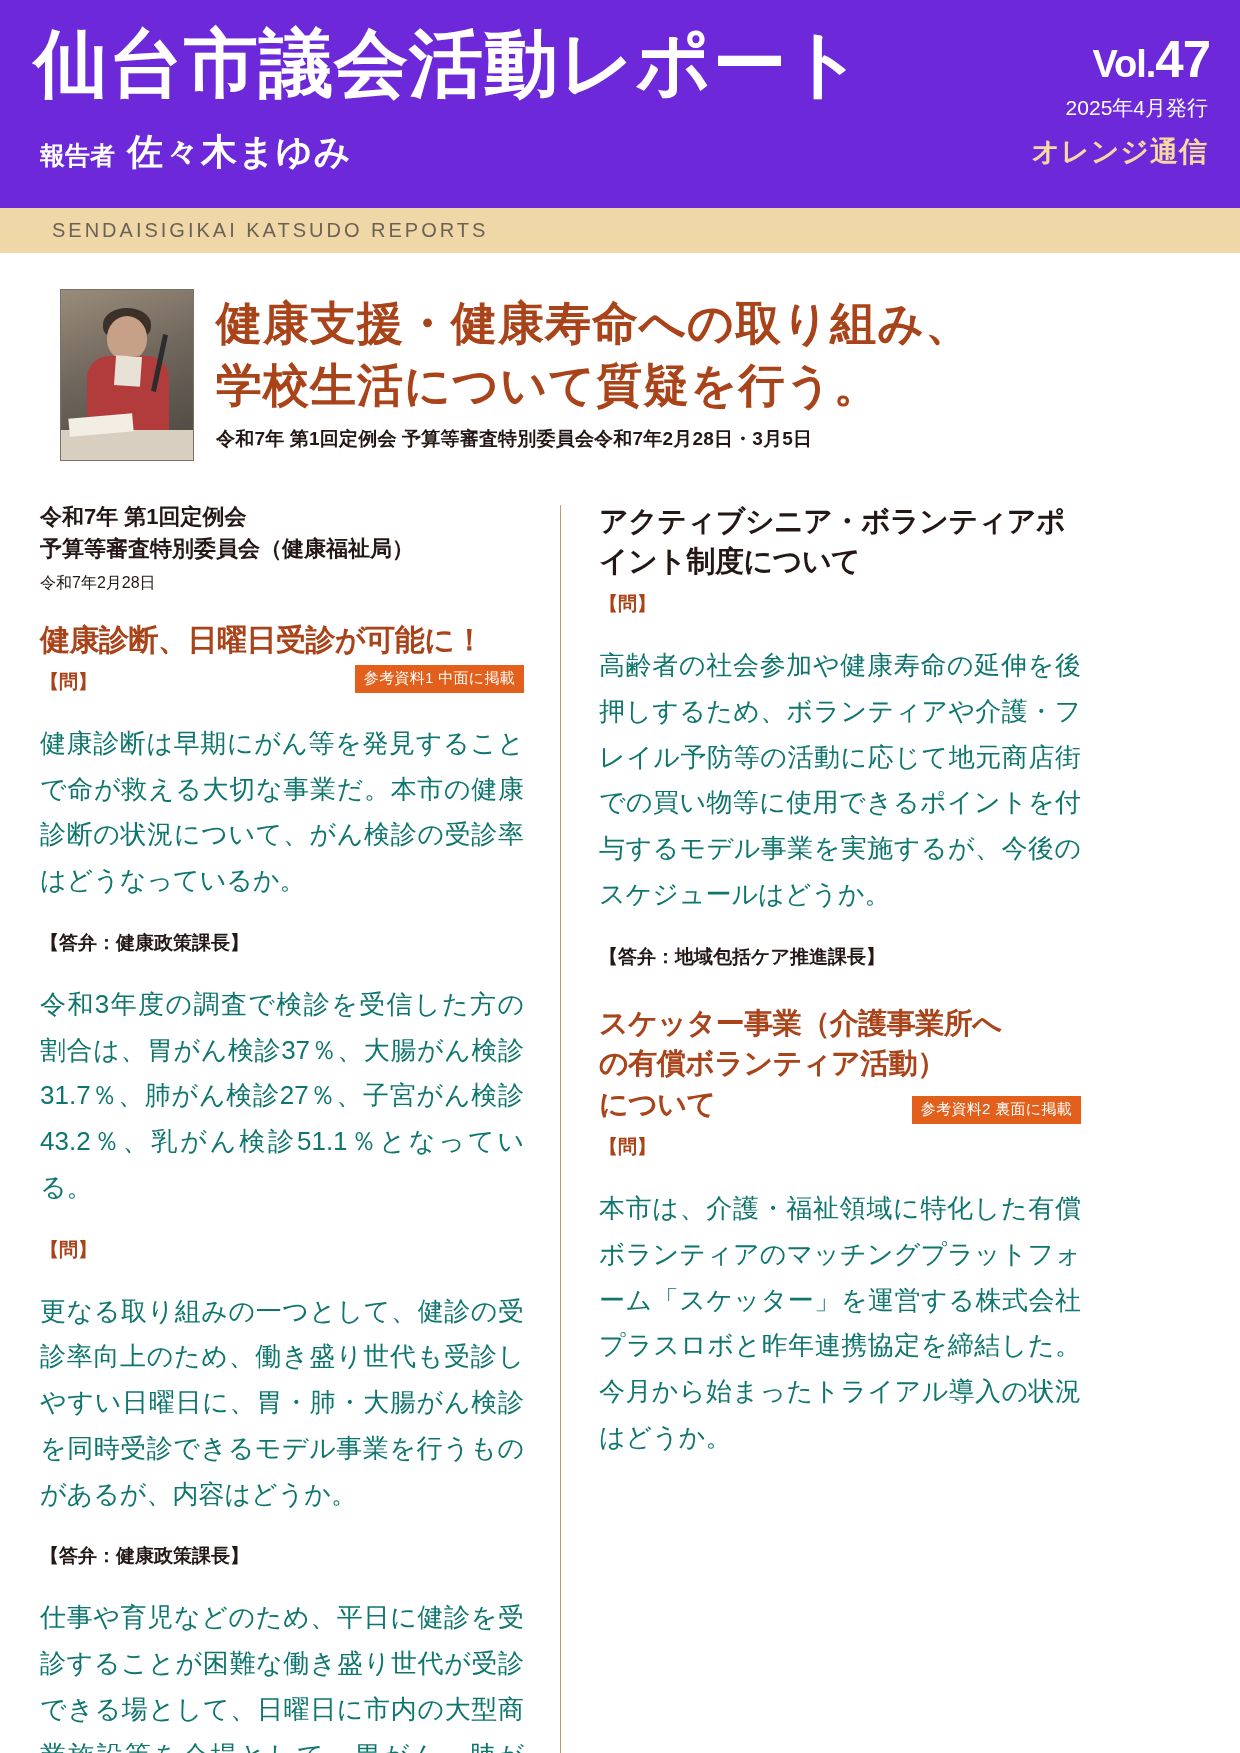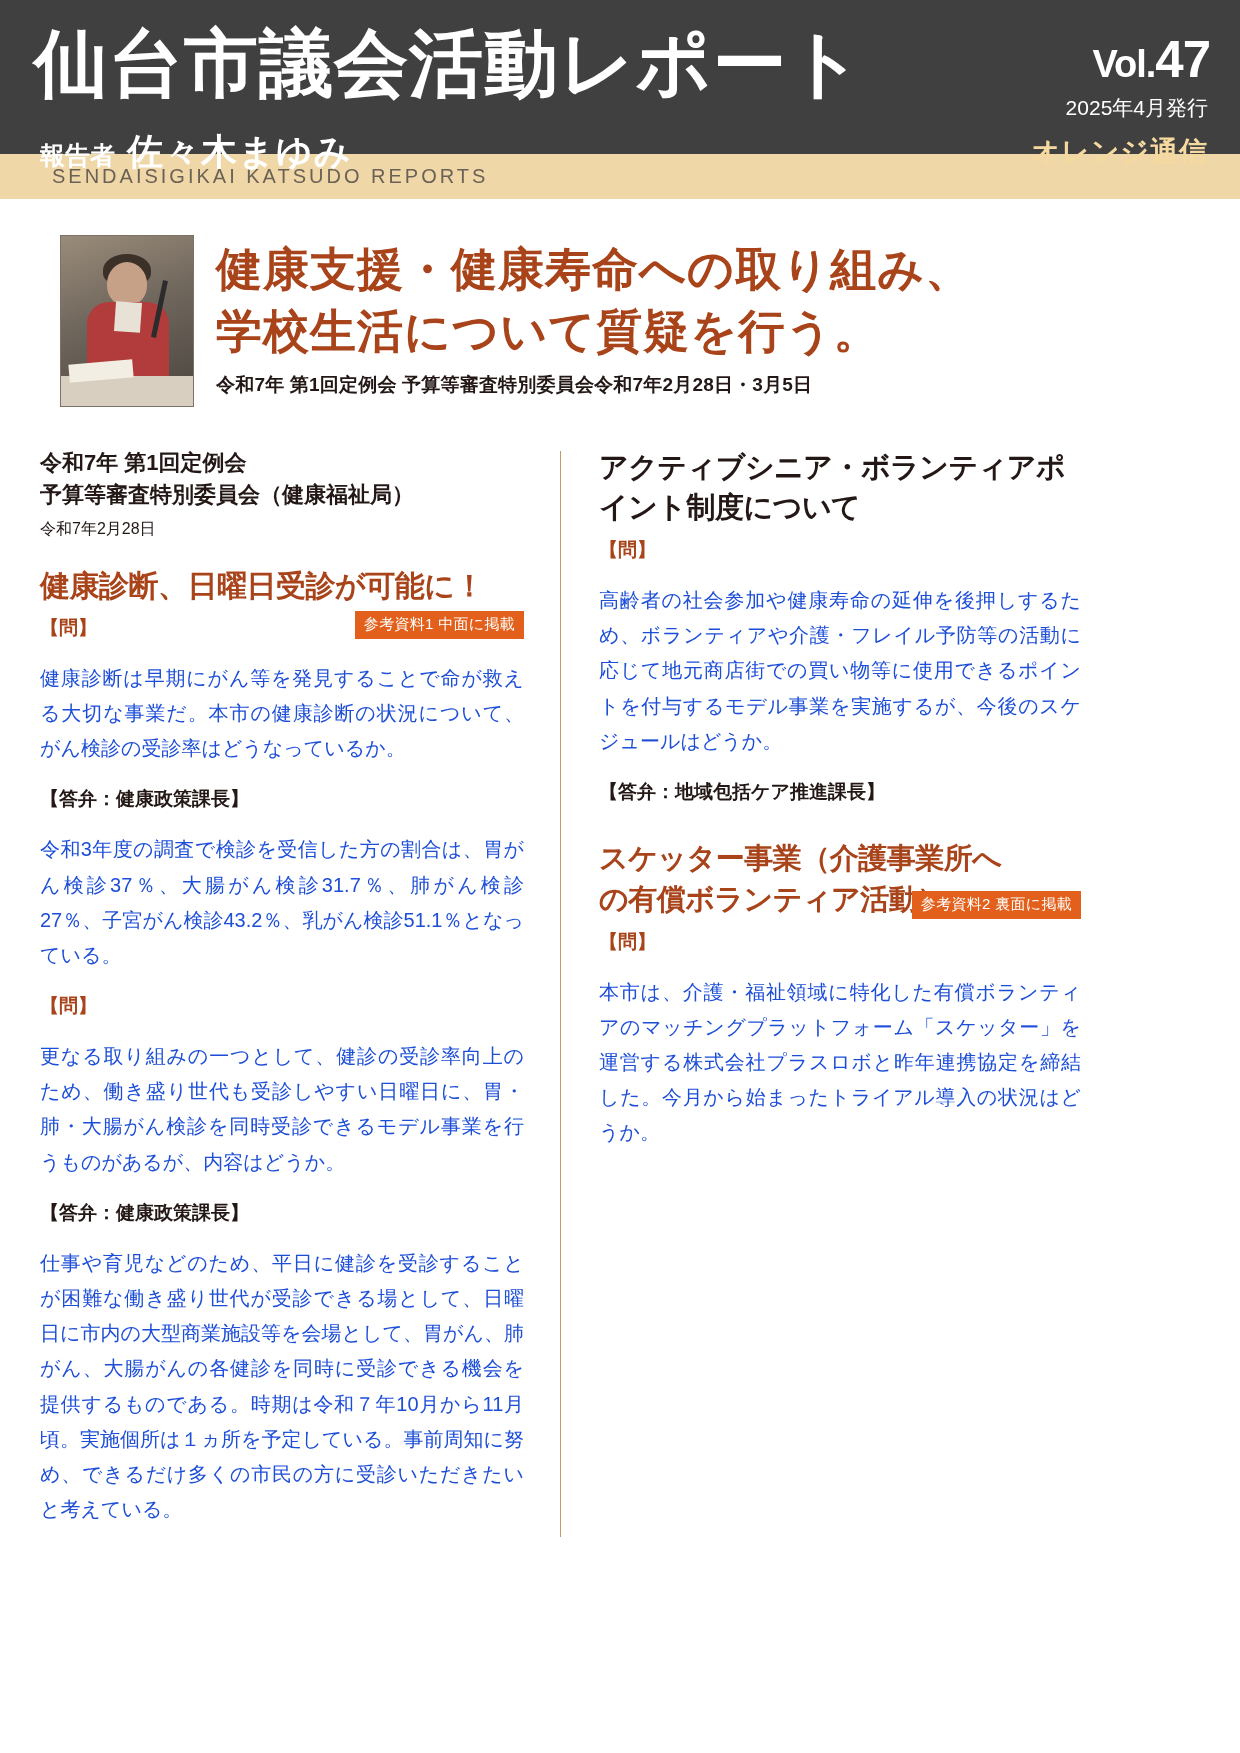--- a/index.html
+++ b/index.html
@@ -11,22 +11,22 @@
     height: 1753px;
     background: #ffffff;
     font-family: "Liberation Sans", "DejaVu Sans", sans-serif;
     color: #231815;
     overflow: hidden;
     position: relative;
   }
 
   
   .masthead {
-    background: #404040;
-    height: 154px;
+    background: #6d28d9;
+    height: 208px;
     position: relative;
     box-sizing: border-box;
     padding: 0 20px;
   }
   .masthead-title {
     position: absolute;
     left: 34px;
     top: 26px;
     font-size: 74px;
     font-weight: bold;
@@ -249,24 +249,24 @@
     font-weight: bold;
     margin: 10px 0 4px 0;
   }
   .a-label {
     color: #231815;
     font-size: 19px;
     font-weight: bold;
     margin: 16px 0 4px 0;
   }
   .para {
-    font-size: 20px;
+    font-size: 26px;
     line-height: 1.76;
     letter-spacing: 0px;
-    color: #1d4ed8;
+    color: #0f766e;
     text-align: justify;
   }
   .ref-badge {
     display: inline-block;
     background: #e2601b;
     color: #ffffff;
     font-size: 15px;
     font-weight: normal;
     padding: 4px 9px 5px 9px;
     letter-spacing: 0.3px;
@@ -354,20 +354,21 @@
   <div class="col col-right">
     <h2 class="section-title-r">アクティブシニア・ボランティアポイント制度について</h2>
 
     <div class="q-label">【問】</div>
     <p class="para">高齢者の社会参加や健康寿命の延伸を後押しするため、ボランティアや介護・フレイル予防等の活動に応じて地元商店街での買い物等に使用できるポイントを付与するモデル事業を実施するが、今後のスケジュールはどうか。</p>
 
     <div class="a-label">【答弁：地域包括ケア推進課長】</div>
 
     <h2 class="section-title-r2">スケッター事業（介護事業所へ</h2>
     <h2 class="section-title-r2" style="margin-top:0;">の有償ボランティア活動）</h2>
+    <h2 class="section-title-r2" style="margin-top:0;">について</h2>
 
     <div class="badge-inline-row">
       <span class="ref-badge">参考資料2 裏面に掲載</span>
     </div>
 
     <div class="q-label">【問】</div>
     <p class="para">本市は、介護・福祉領域に特化した有償ボランティアのマッチングプラットフォーム「スケッター」を運営する株式会社プラスロボと昨年連携協定を締結した。今月から始まったトライアル導入の状況はどうか。</p>
   </div>
 
 </section>

